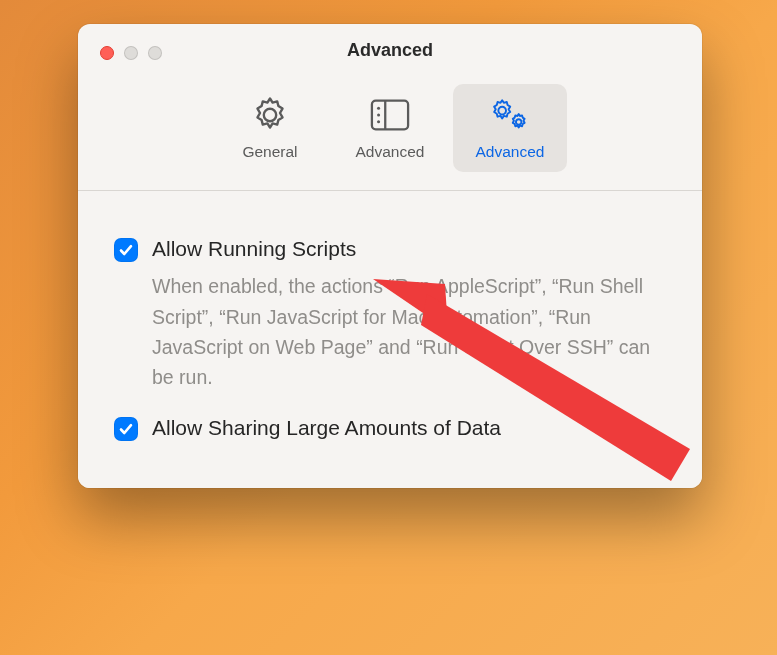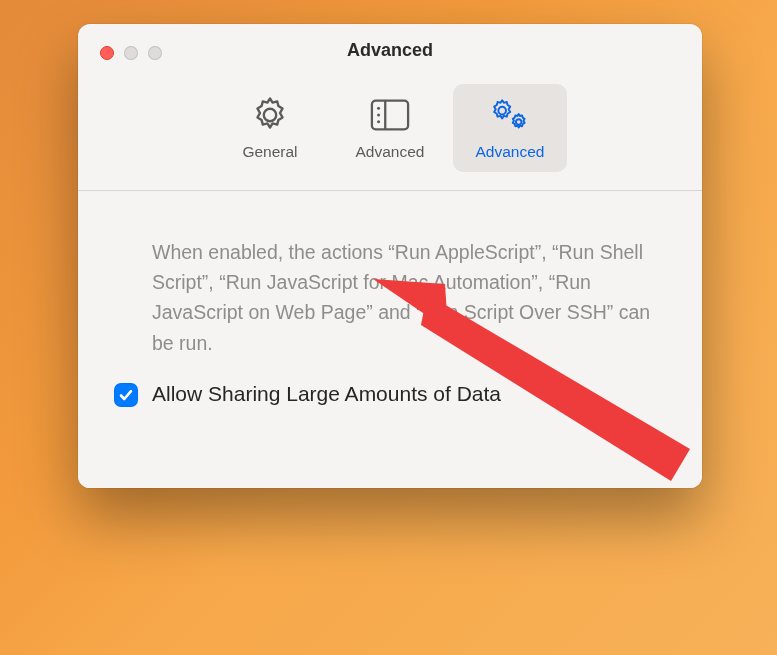--- a/index.html
+++ b/index.html
@@ -187,20 +187,28 @@
           </svg>
         </span>
         <span class="lbl">Advanced</span>
       </div>
 
     </div>
   </div>
 
   <div class="content">
 
+    <div class="row">
+      <div class="checkbox checked">
+        <svg width="16" height="16" viewBox="0 0 16 16">
+            <path d="M3 8.5 L6.3 12 L13 4.2" fill="none" stroke="#fff" stroke-width="2.6" stroke-linecap="round" stroke-linejoin="round"></path>
+          </svg>
+      </div>
+      <div class="opt-label">Allow Running Scripts</div>
+    </div>
     <div class="opt-desc">When enabled, the actions “Run AppleScript”, “Run Shell Script”, “Run JavaScript for Mac Automation”, “Run JavaScript on Web Page” and “Run Script Over SSH” can be run.</div>
 
     <div class="row simple">
       <div class="checkbox checked">
         <svg width="16" height="16" viewBox="0 0 16 16">
             <path d="M3 8.5 L6.3 12 L13 4.2" fill="none" stroke="#fff" stroke-width="2.6" stroke-linecap="round" stroke-linejoin="round"></path>
           </svg>
       </div>
       <div class="opt-label">Allow Sharing Large Amounts of Data</div>
     </div>

